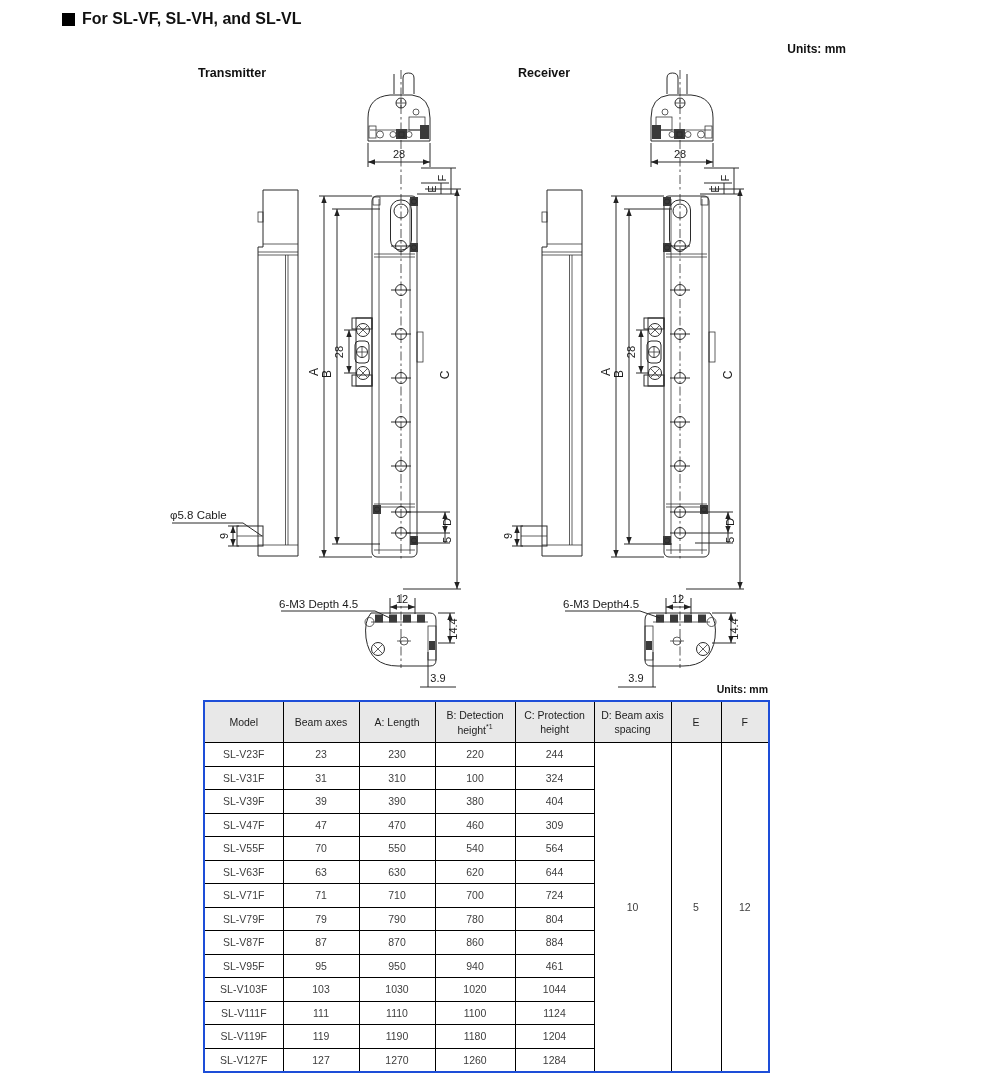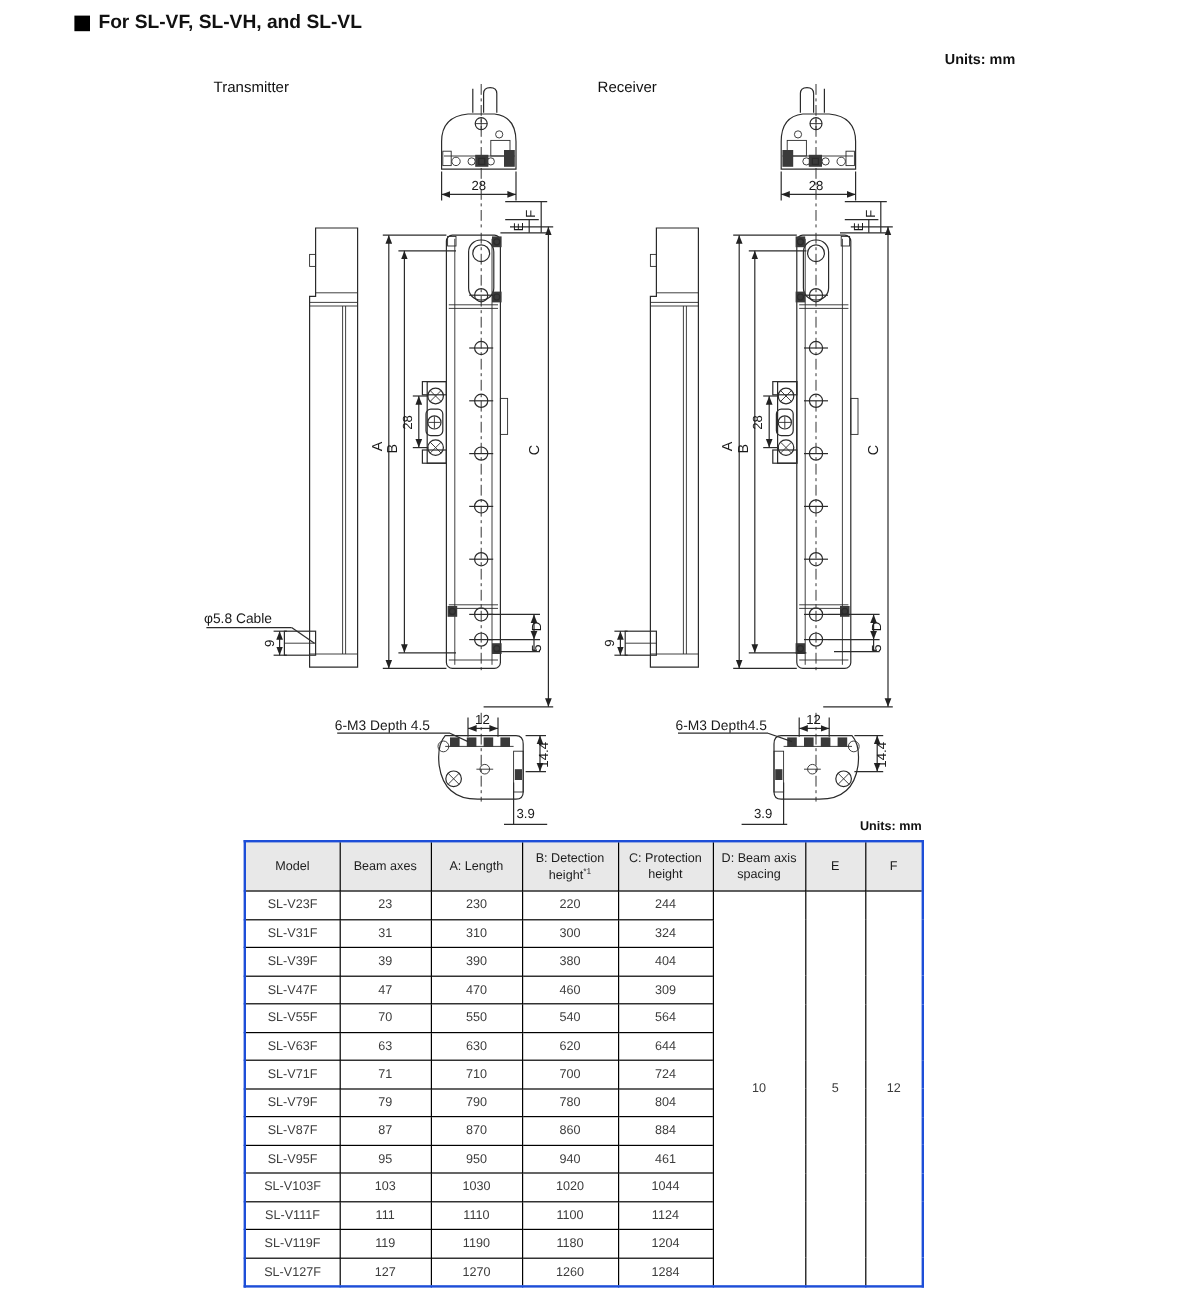--- a/index.html
+++ b/index.html
@@ -5,21 +5,21 @@
   html,body{margin:0;padding:0;background:#fff;}
   .page{position:relative;width:1000px;height:1082px;background:#fff;
         font-family:"Liberation Sans",sans-serif;color:#111;overflow:hidden;}
   .title{position:absolute;left:62px;top:10px;font-size:16px;font-weight:bold;
          display:flex;align-items:center;gap:7px;}
   .title .sq{width:13px;height:13px;background:#000;display:inline-block;}
   .units-top{position:absolute;left:700px;top:42px;width:146px;text-align:right;
              font-size:12px;font-weight:bold;}
   .units-table{position:absolute;left:560px;top:683px;width:208px;text-align:right;
                font-size:10.5px;font-weight:bold;}
-  .view-heading{position:absolute;top:66px;font-size:12.5px;font-weight:normal;}
+  .view-heading{position:absolute;top:66px;font-size:12.5px;font-weight:bold;margin-left:20px;}
   #hd-trans{left:178px;} #hd-recv{left:498px;}
   .drawing{position:absolute;left:0;top:58px;}
 
   
   svg .lw *{stroke:#2b2b2b;fill:none;stroke-width:1;}
   svg .lw .t75{stroke-width:.75;}
   svg .lw .dark{fill:#3a3a3a;stroke:none;}
   svg .lw .cl{stroke-dasharray:9 3 2.5 3;stroke-width:.8;}
   svg text{stroke:none !important;fill:#1a1a1a;font-family:"Liberation Sans",sans-serif;}
   .dim{font-size:11px;} .dimb{font-size:12px;} .note{font-size:11.5px;}
@@ -374,21 +374,21 @@
           <td>220</td>
           <td>244</td>
           <td rowspan="14">10</td>
           <td rowspan="14">5</td>
           <td rowspan="14">12</td>
         </tr>
         <tr>
           <td>SL-V31F</td>
           <td>31</td>
           <td>310</td>
-          <td>300</td>
+          <td>100</td>
           <td>324</td>
         </tr>
         <tr>
           <td>SL-V39F</td>
           <td>39</td>
           <td>390</td>
           <td>380</td>
           <td>404</td>
         </tr>
         <tr>

